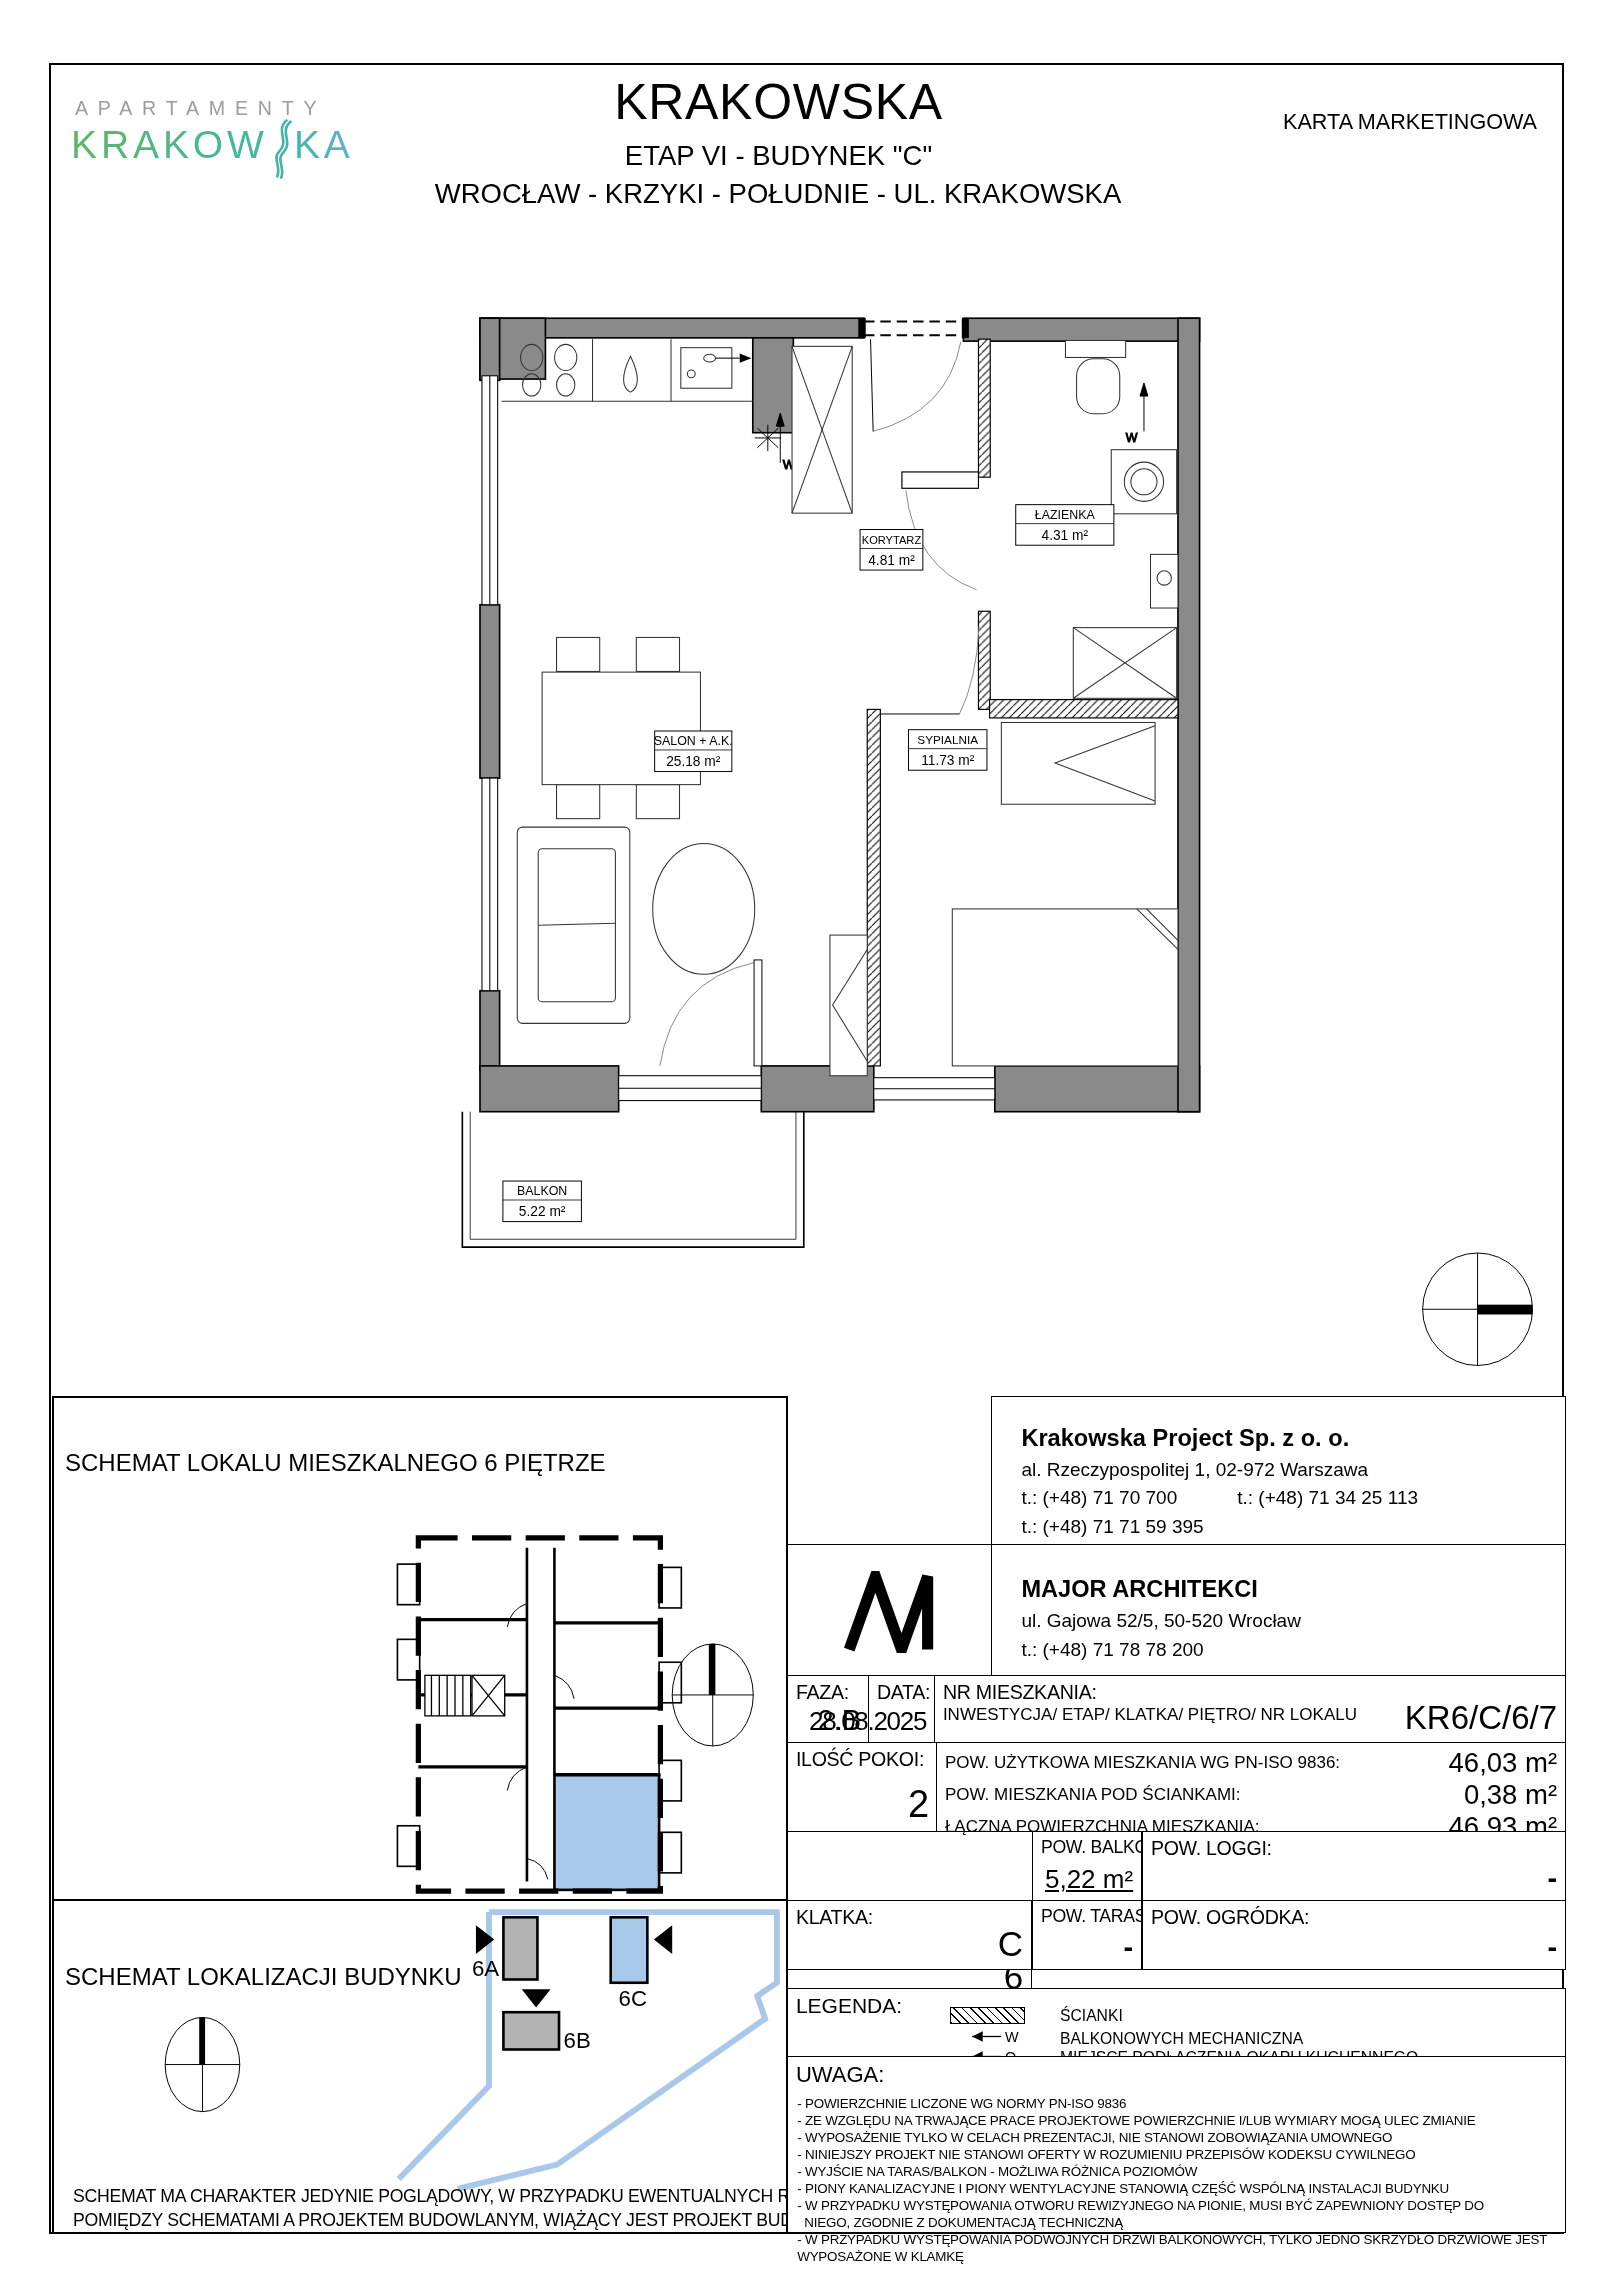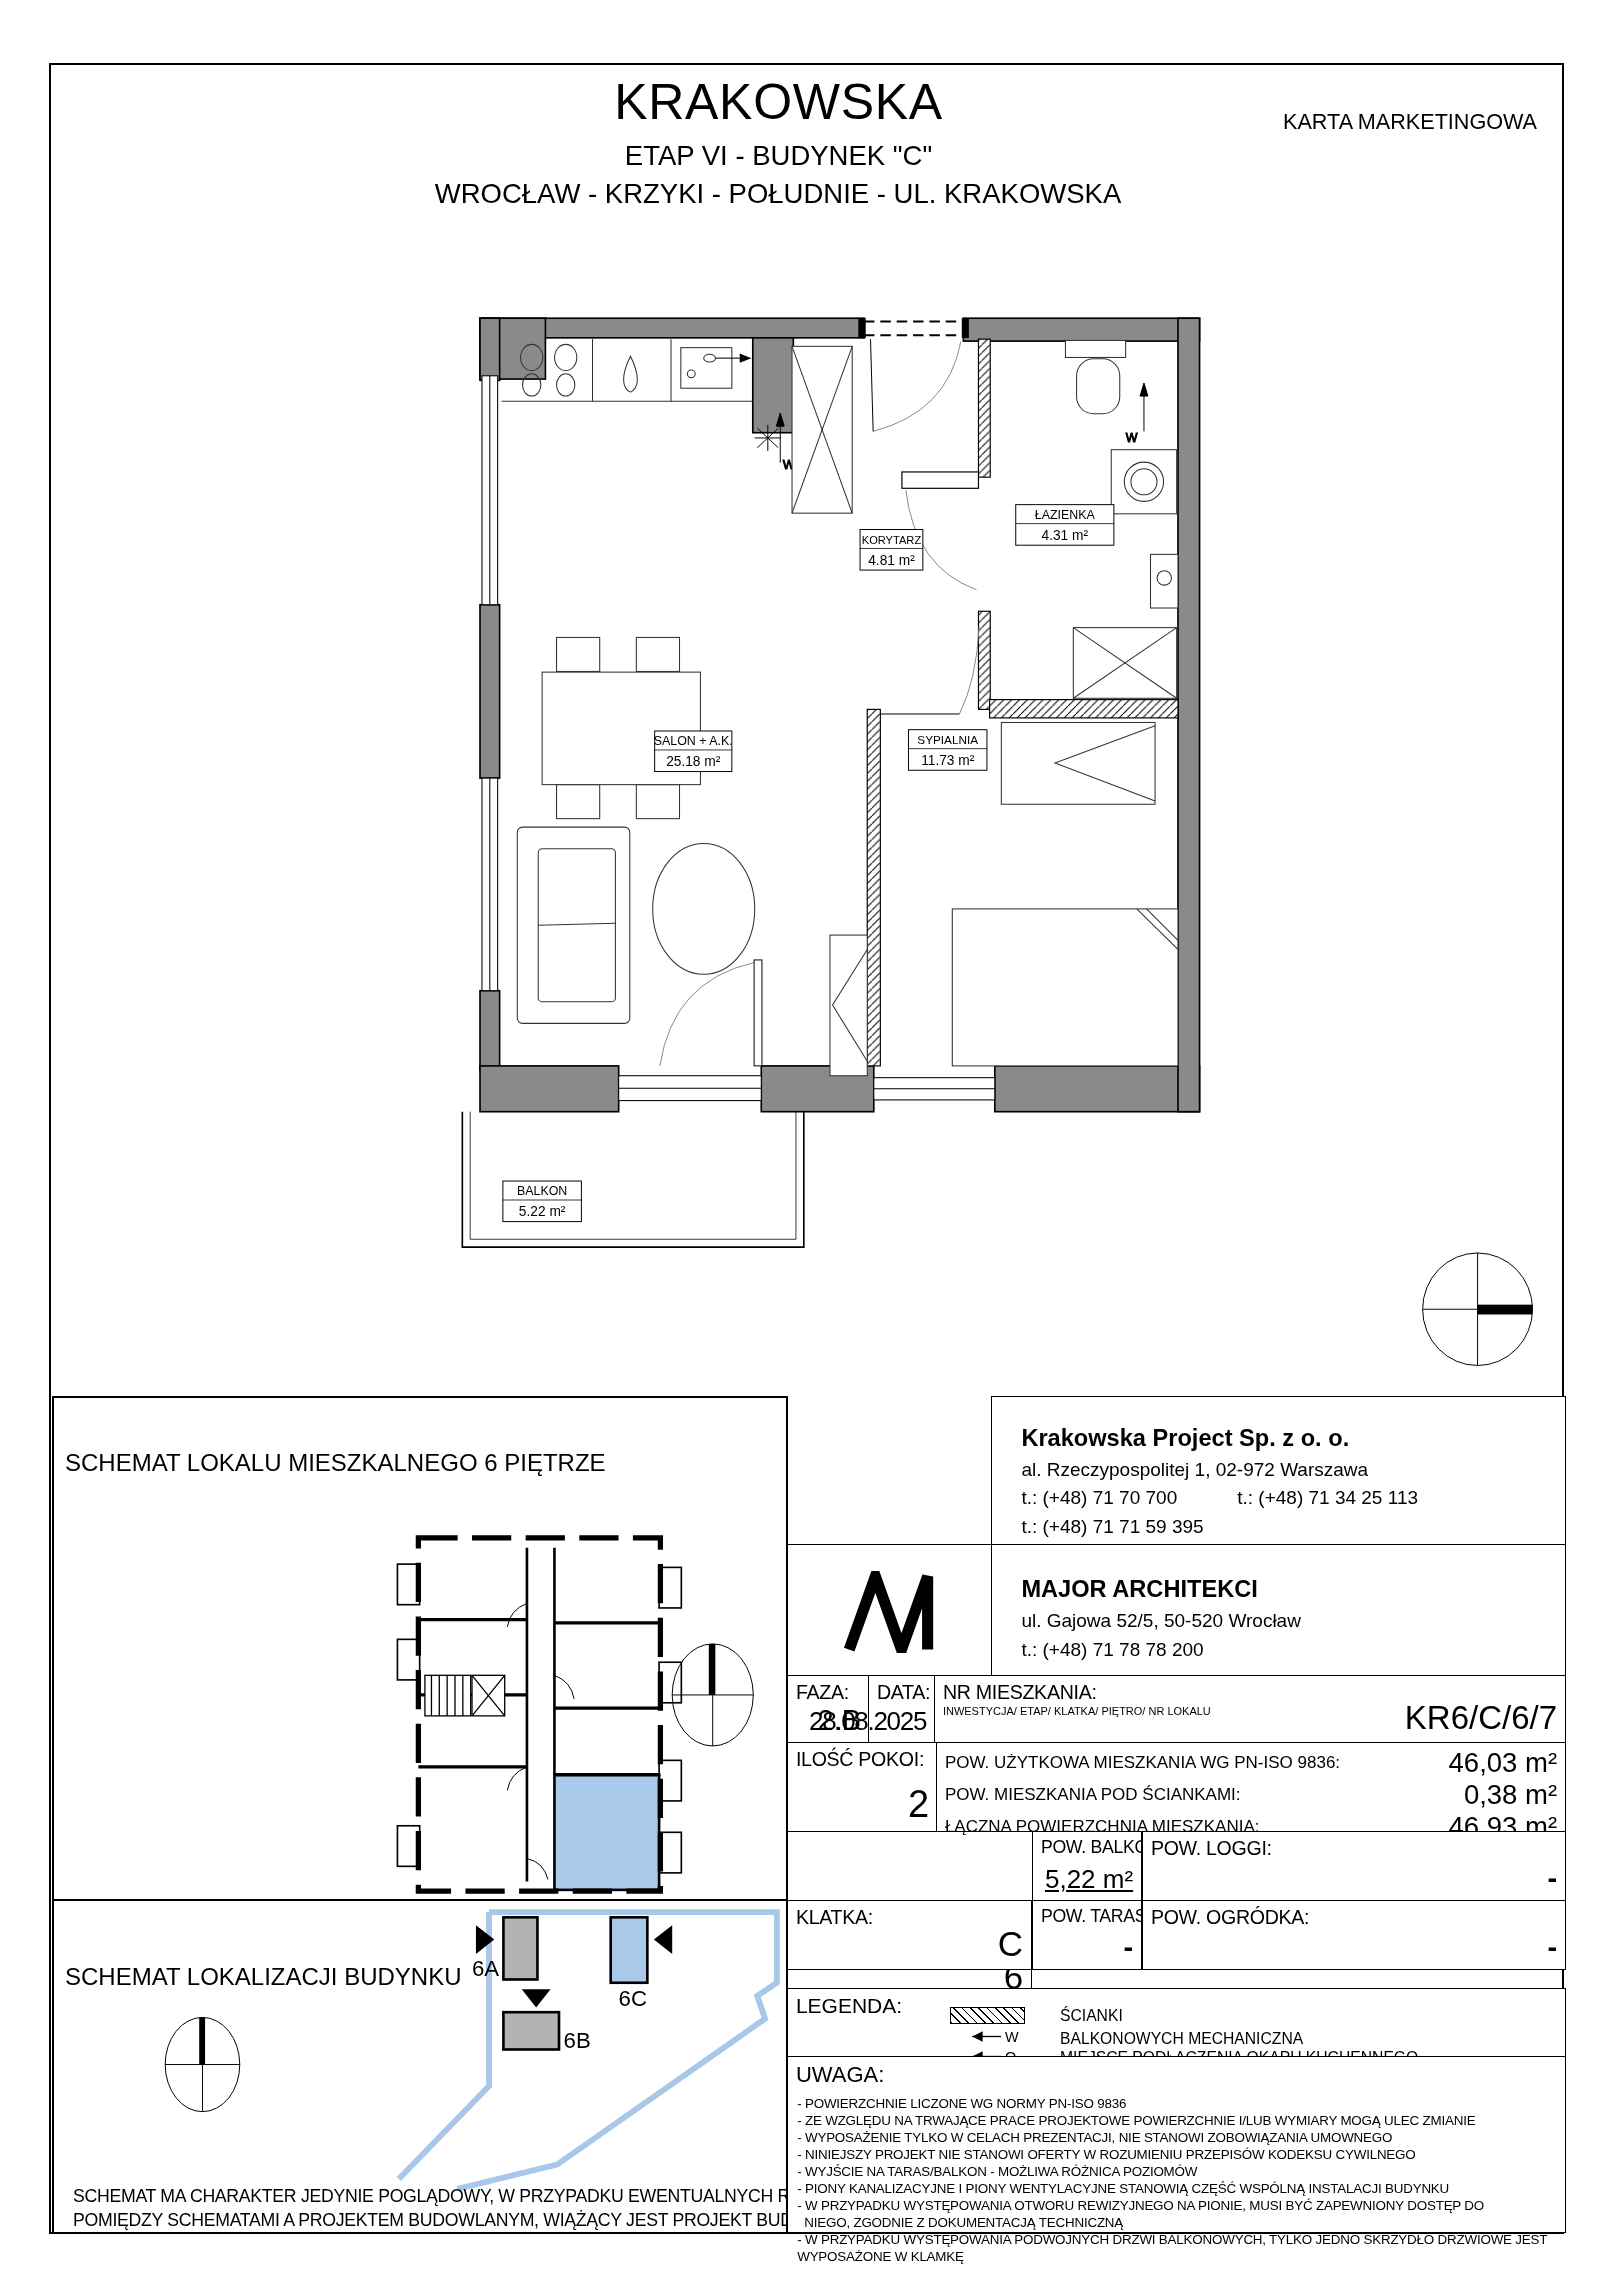--- a/index.html
+++ b/index.html
@@ -17,20 +17,33 @@
   .gradA{background:linear-gradient(90deg,#5eb567,#3fb9a4);-webkit-background-clip:text;background-clip:text;color:transparent;}
   .gradB{background:linear-gradient(90deg,#3fb9a4,#66aed6);-webkit-background-clip:text;background-clip:text;color:transparent;}
 </style>
 </head>
 <body>
 
 <div id="page">
 
   <div class="abs border-box" style="left:49px;top:63px;width:1515px;height:2171px;"></div>
 
+  <div class="abs" style="left:71px;top:97px;width:340px;height:124px;">
+    <div style="font-size:19.6px;letter-spacing:9.8px;color:#9b9b9b;margin-left:3.9px;">APARTAMENTY</div>
+    <div style="display:flex;align-items:flex-start;margin-top:2.6px;">
+      <span class="gradA" style="font-size:39px;letter-spacing:3.9px;font-weight:400;">KRAKOW</span>
+      <span style="display:inline-block;margin:-5.2px 1.3px 0 1.3px;">
+        <svg width="23.6" height="63" viewBox="0 0 36 96">
+          <path d="M28 4 C 8 20 32 36 16 52 C 4 64 20 76 12 92" fill="none" stroke="#3fb9a4" stroke-width="4"></path>
+          <path d="M34 6 C 14 22 38 38 22 54 C 10 66 26 78 18 94" fill="none" stroke="#45b3ad" stroke-width="4"></path>
+        </svg>
+      </span>
+      <span class="gradB" style="font-size:39px;letter-spacing:3.9px;font-weight:400;">KA</span>
+    </div>
+  </div>
 
   <div class="abs" style="left:458px;top:73px;width:641px;text-align:center;font-size:50px;letter-spacing:0.7px;">KRAKOWSKA</div>
   <div class="abs" style="left:458px;top:140px;width:641px;text-align:center;font-size:27.5px;">ETAP VI - BUDYNEK "C"</div>
   <div class="abs" style="left:366px;top:178px;width:824px;text-align:center;font-size:27.5px;">WROCŁAW - KRZYKI - POŁUDNIE - UL. KRAKOWSKA</div>
   <div class="abs" style="left:1243px;top:109px;width:294px;text-align:right;font-size:21.6px;">KARTA MARKETINGOWA</div>
 
   <svg class="abs" style="left:393px;top:294px;" width="1184" height="1099" viewBox="600 450 1810 1680">
     <defs>
       <pattern id="hatch" patternUnits="userSpaceOnUse" width="12" height="12">
         <rect width="12" height="12" fill="#fff"></rect>
@@ -323,21 +336,21 @@
   <div class="cell" style="left:787px;top:1675px;width:83px;height:68px;">
     <div class="left-top lbl">FAZA:</div>
     <div class="right-bottom" style="font-size:29px;">2.B</div>
   </div>
   <div class="cell" style="left:868px;top:1675px;width:67px;height:68px;">
     <div class="left-top lbl">DATA:</div>
     <div class="right-bottom" style="font-size:26px;letter-spacing:-1.3px;white-space:nowrap;">28.08.2025</div>
   </div>
   <div class="cell" style="left:934px;top:1675px;width:632px;height:68px;">
     <div class="left-top lbl">NR MIESZKANIA:</div>
-    <div style="position:absolute;left:7.9px;top:29px;font-size:11px;">INWESTYCJA/ ETAP/ KLATKA/ PIĘTRO/ NR LOKALU</div>
+    <div style="position:absolute;left:7.9px;top:29px;font-size:17px;">INWESTYCJA/ ETAP/ KLATKA/ PIĘTRO/ NR LOKALU</div>
     <div class="right-bottom" style="font-size:33px;">KR6/C/6/7</div>
   </div>
 
   <div class="cell" style="left:787px;top:1742px;width:151px;height:90px;">
     <div class="left-top lbl">ILOŚĆ POKOI:</div>
     <div class="right-bottom" style="font-size:38px;">2</div>
   </div>
   <div class="cell" style="left:936px;top:1742px;width:630px;height:90px;padding:3.9px 7.9px;display:flex;flex-direction:column;justify-content:space-between;">
     <div class="arow">
       <span style="font-size:17px;">POW. UŻYTKOWA MIESZKANIA WG PN-ISO 9836:</span>

